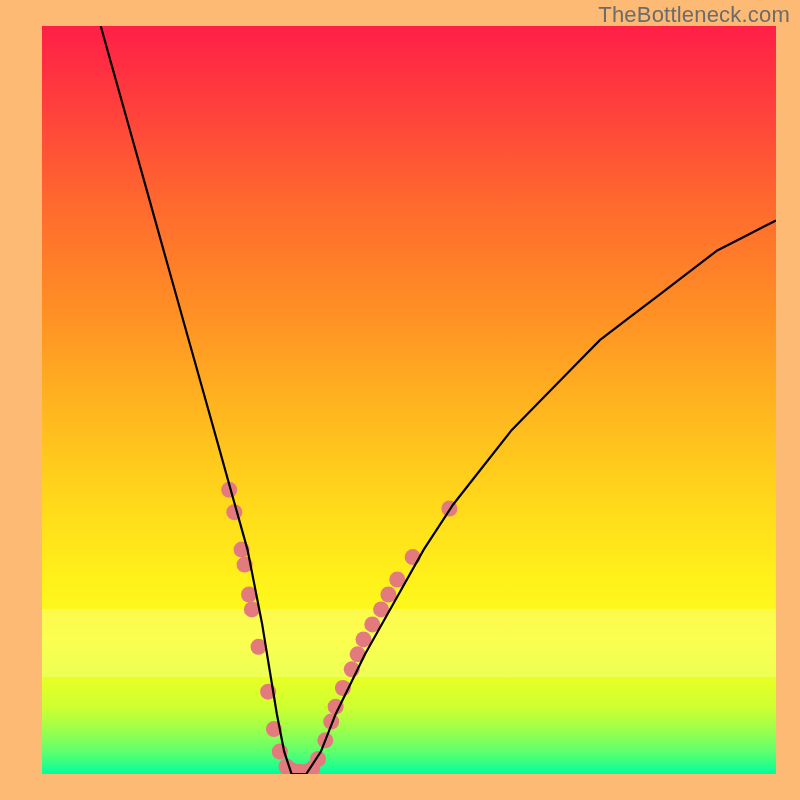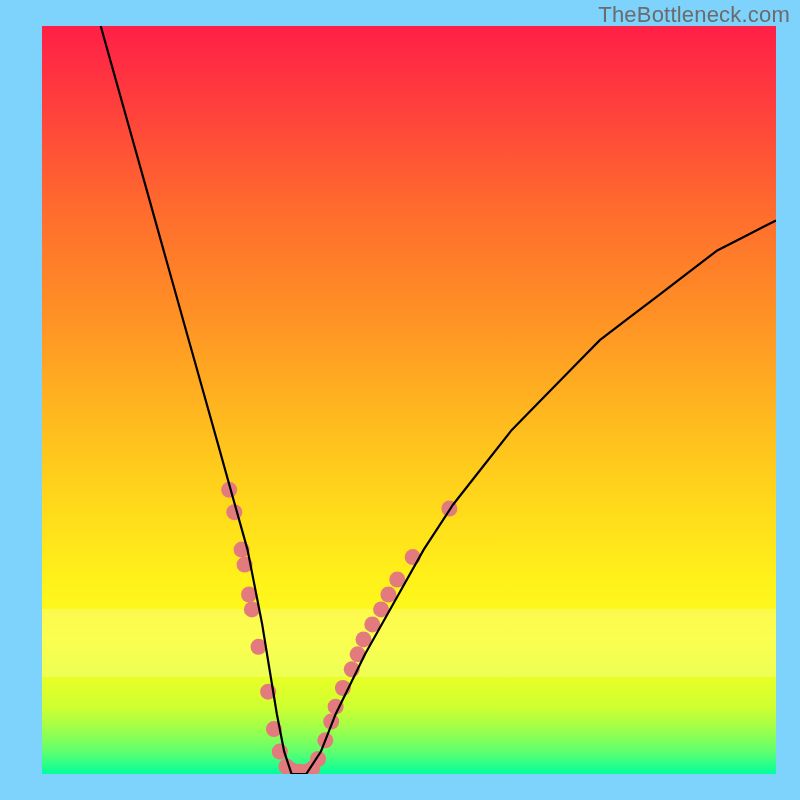--- a/index.html
+++ b/index.html
@@ -10,21 +10,21 @@
     overflow: hidden;
     background: #000;
     font-family: Arial, Helvetica, sans-serif;
   }
   .frame {
     position: absolute;
     left: 0;
     top: 0;
     width: 800px;
     height: 800px;
-    background: #7dd3fc;
+    background: #fdba74;
   }
   .plot-area {
     position: absolute;
     left: 42px;
     top: 26px;
     width: 734px;
     height: 748px;
     
     background: linear-gradient(
       to bottom,

